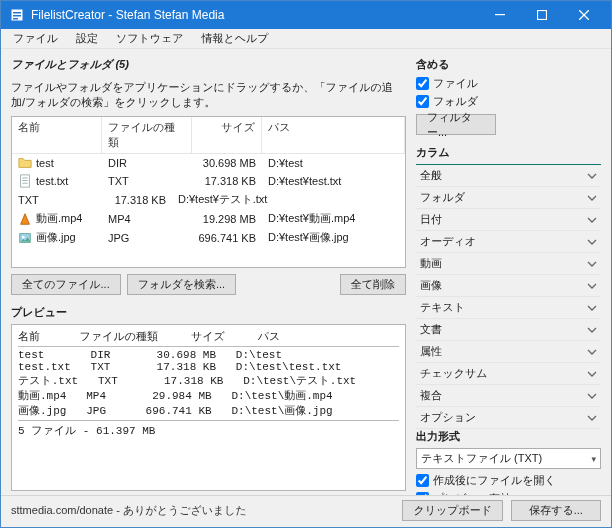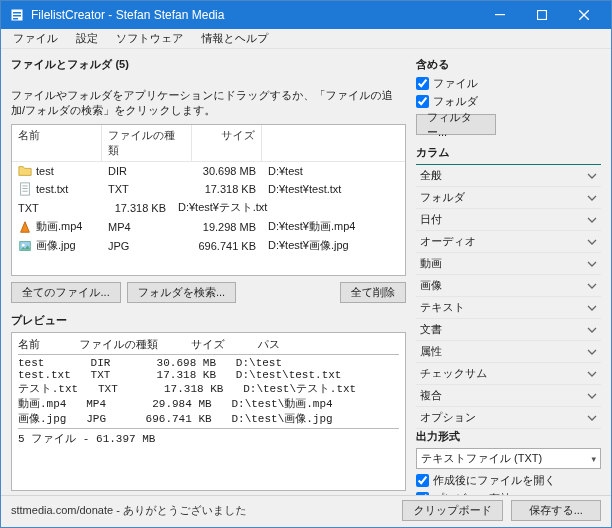--- a/index.html
+++ b/index.html
@@ -69,21 +69,21 @@
     display: flex;
     flex-direction: column;
     min-width: 0;
   }
   .right-pane {
     width: 185px;
     display: flex;
     flex-direction: column;
   }
 
-  .section-title { font-weight: bold; margin-bottom: 16px; }
+  .section-title { font-weight: bold; margin-bottom: 8px; font-style: italic; }
   .hint { margin-bottom: 6px; }
 
   .filelist {
     border: 1px solid #b5b5b5;
     background: #fff;
     height: 152px;
     display: flex;
     flex-direction: column;
   }
   .fl-header {
@@ -233,20 +233,21 @@
   <div class="content">
     <div class="left-pane">
       <div class="section-title">ファイルとフォルダ (5)</div>
       <div class="hint">ファイルやフォルダをアプリケーションにドラッグするか、「ファイルの追加/フォルダの検索」をクリックします。</div>
 
       <div class="filelist">
         <div class="fl-header">
           <div class="col-name">名前</div>
           <div class="col-type">ファイルの種類</div>
           <div class="col-size">サイズ</div>
+          <div class="col-path">パス</div>
         </div>
         <div class="fl-body" id="fl-body">
             <div class="fl-row">
               <div class="cell col-name">
                 <span class="file-icon"><svg viewBox="0 0 16 16" width="14" height="14">
                     <path d="M1 3h5l1.5 2H15v8H1z" fill="#f7d774" stroke="#caa43a"></path>
                   </svg></span>
                 <span>test</span>
               </div>
               <div class="cell col-type">DIR</div>

